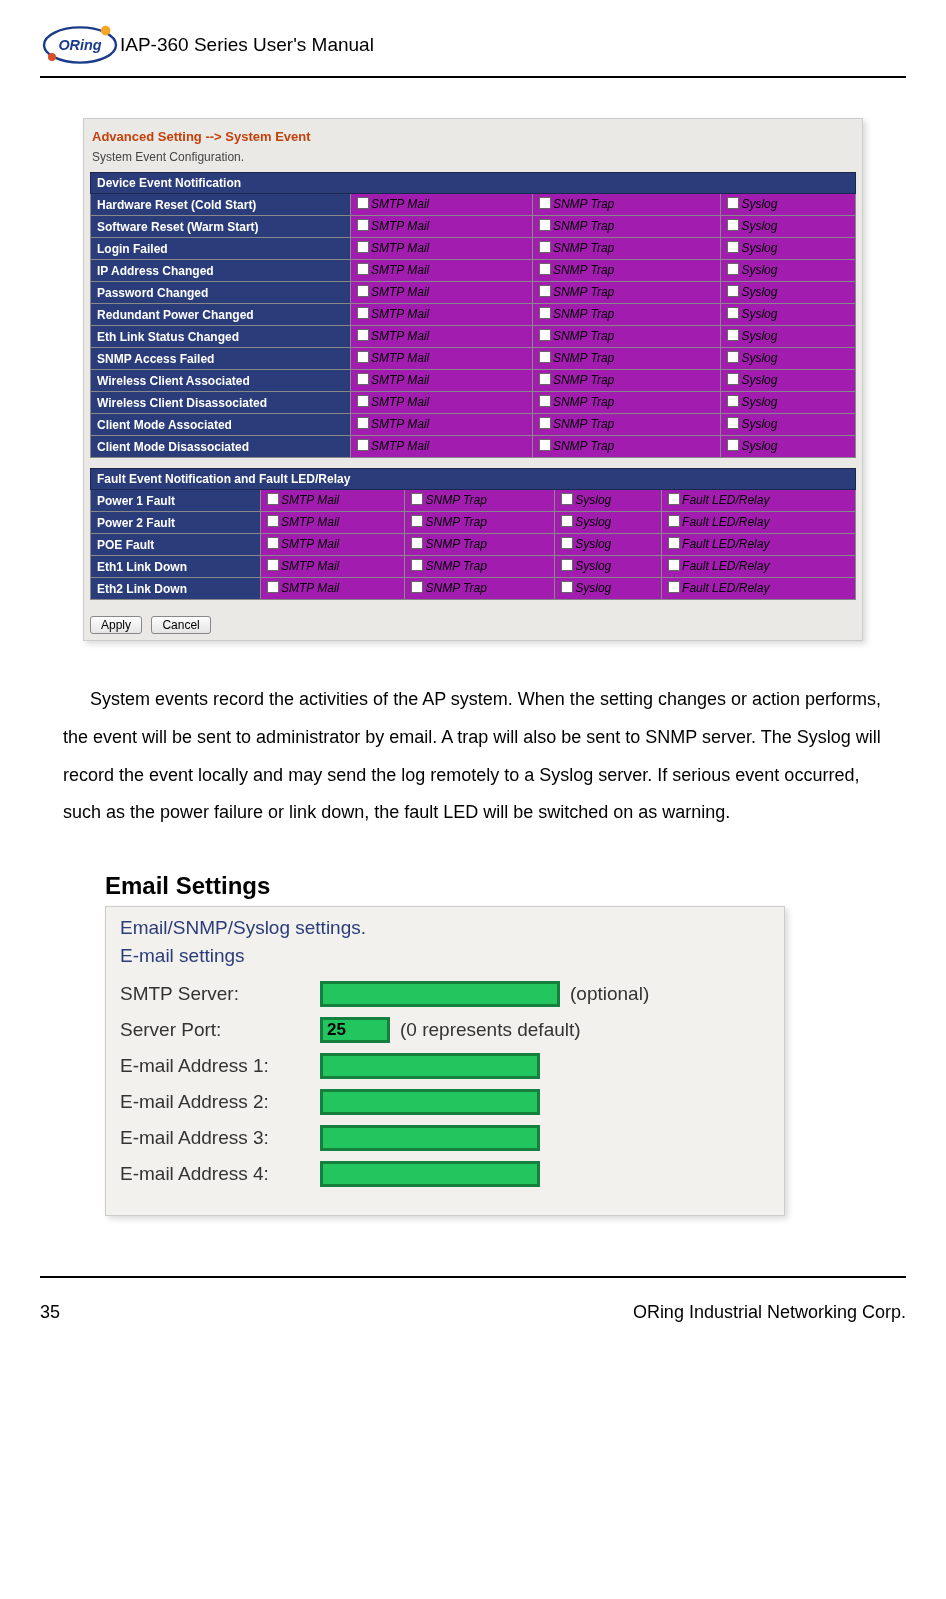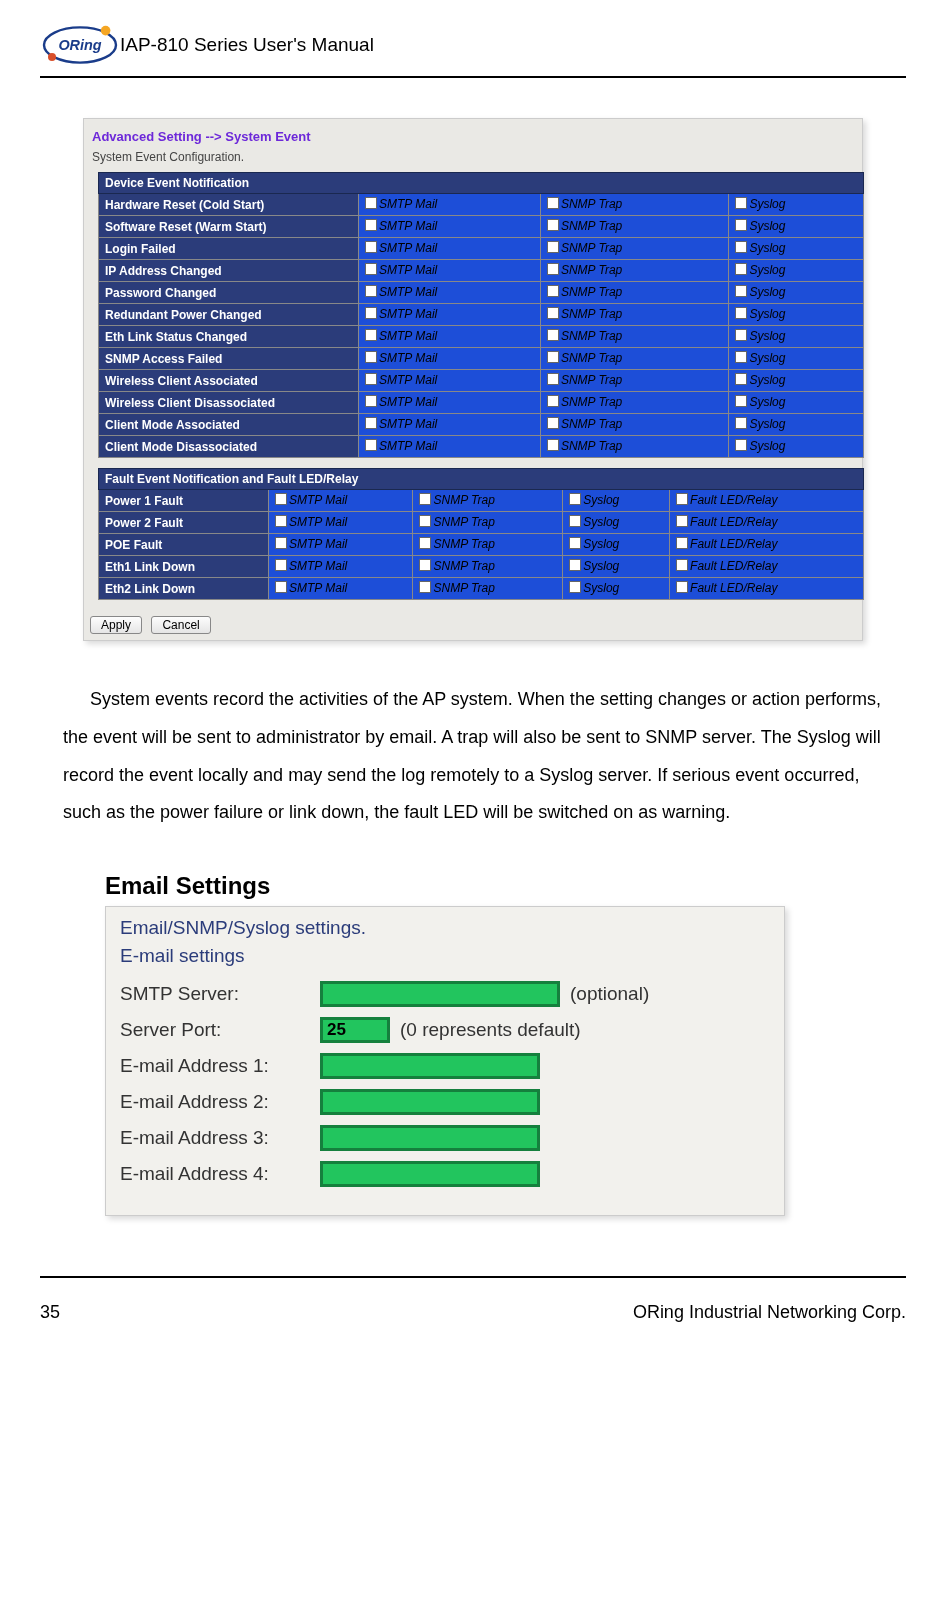--- a/index.html
+++ b/index.html
@@ -22,23 +22,23 @@
   .header-title { font-size: 19px; }
   .screenshot1 {
     border: 1px solid #ccc;
     background: #eae9e5;
     padding: 6px;
     margin: 0 auto 40px auto;
     width: 780px;
     font-size: 12px;
     box-shadow: 3px 3px 6px rgba(0,0,0,0.15);
   }
-  .bc { color: #6d28d9; font-weight: bold; font-size: 13px; margin: 4px 0 6px 2px; }
+  .bc { color: #c2410c; font-weight: bold; font-size: 13px; margin: 4px 0 6px 2px; }
   .sub { color: #444; font-size: 12px; margin: 0 0 8px 2px; }
-  .tbl { width: 100%; border-collapse: collapse; background: #1d4ed8; margin-bottom: 10px; margin-left: 8px; }
+  .tbl { width: 100%; border-collapse: collapse; background: #a21caf; margin-bottom: 10px; }
   .tbl td, .tbl th { border: 1px solid #888; padding: 3px 6px; vertical-align: middle; font-size: 12px; }
   .hdr-row td { background: #2b3c7a; color: #fff; font-weight: bold; border: 1px solid #1a2850; }
   .label-cell { background: #2b3c7a; color: #fff; font-weight: bold; width: 260px; border: 1px solid #1a2850; }
   .label-cell2 { background: #2b3c7a; color: #fff; font-weight: bold; width: 170px; border: 1px solid #1a2850; }
   .chk { display: inline-flex; gap: 2px; font-style: italic; }
   .chkbox { width: 12px; height: 12px; border: 1px solid #666; background: #fff; display: inline-block; }
   .btn { background: linear-gradient(#fdfdfd,#e5e5e5); border: 1px solid #888; border-radius: 3px; padding: 1px 10px; font-size: 12px; margin-right: 6px; margin-top: 6px; cursor: pointer; }
   .para {
     width: 820px;
     margin: 0 auto 40px auto;
@@ -80,21 +80,21 @@
 
 <div class="header">
   <div class="logo">
     <svg viewBox="0 0 100 60">
       <ellipse cx="50" cy="30" rx="45" ry="22" fill="none" stroke="#1a3c8a" stroke-width="3"></ellipse>
       <circle cx="82" cy="12" r="6" fill="#f5a623"></circle>
       <circle cx="15" cy="45" r="5" fill="#d94f2a"></circle>
       <text x="50" y="36" text-anchor="middle" font-family="Arial" font-weight="bold" font-style="italic" font-size="18" fill="#1a3c8a">ORing</text>
     </svg>
   </div>
-  <div class="header-title">IAP-810 Series User's Manual</div>
+  <div class="header-title">IAP-360 Series User's Manual</div>
 </div>
 
 <div class="screenshot1">
   <div class="bc">Advanced Setting --&gt; System Event</div>
   <div class="sub">System Event Configuration.</div>
 
   <table class="tbl">
     <tbody>
         <tr class="hdr-row">
           <td colspan="4">Device Event Notification</td>

